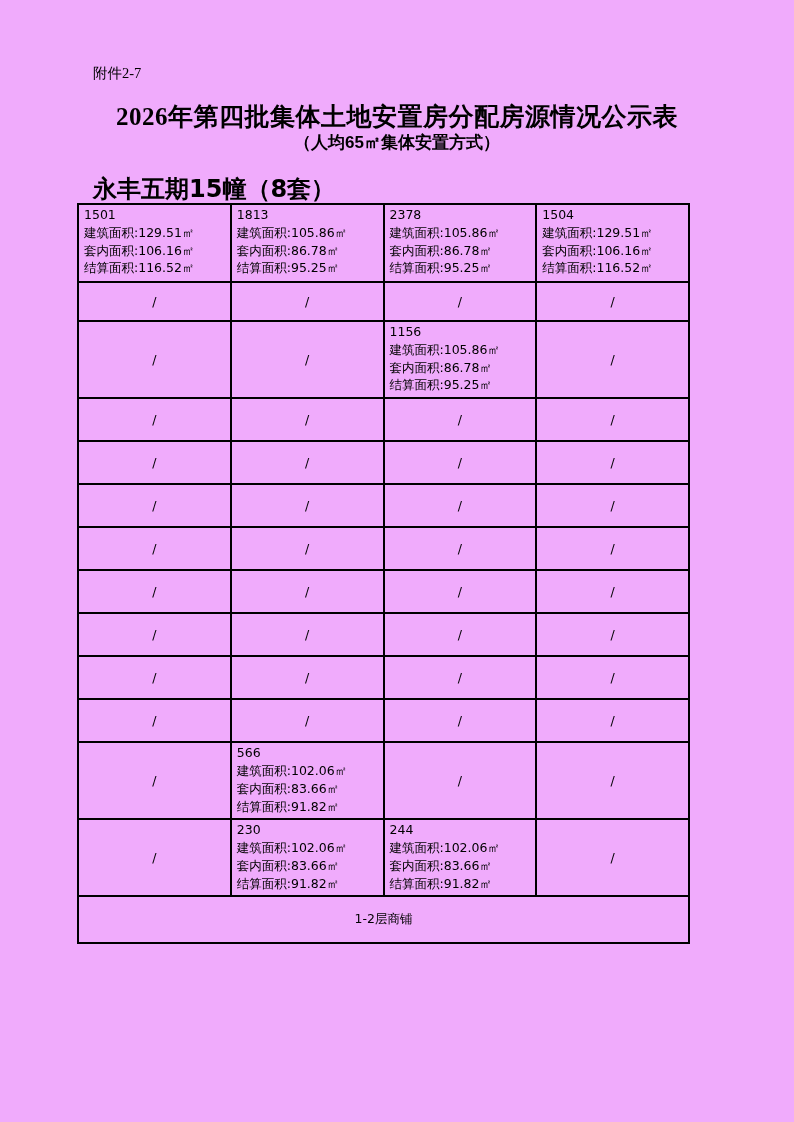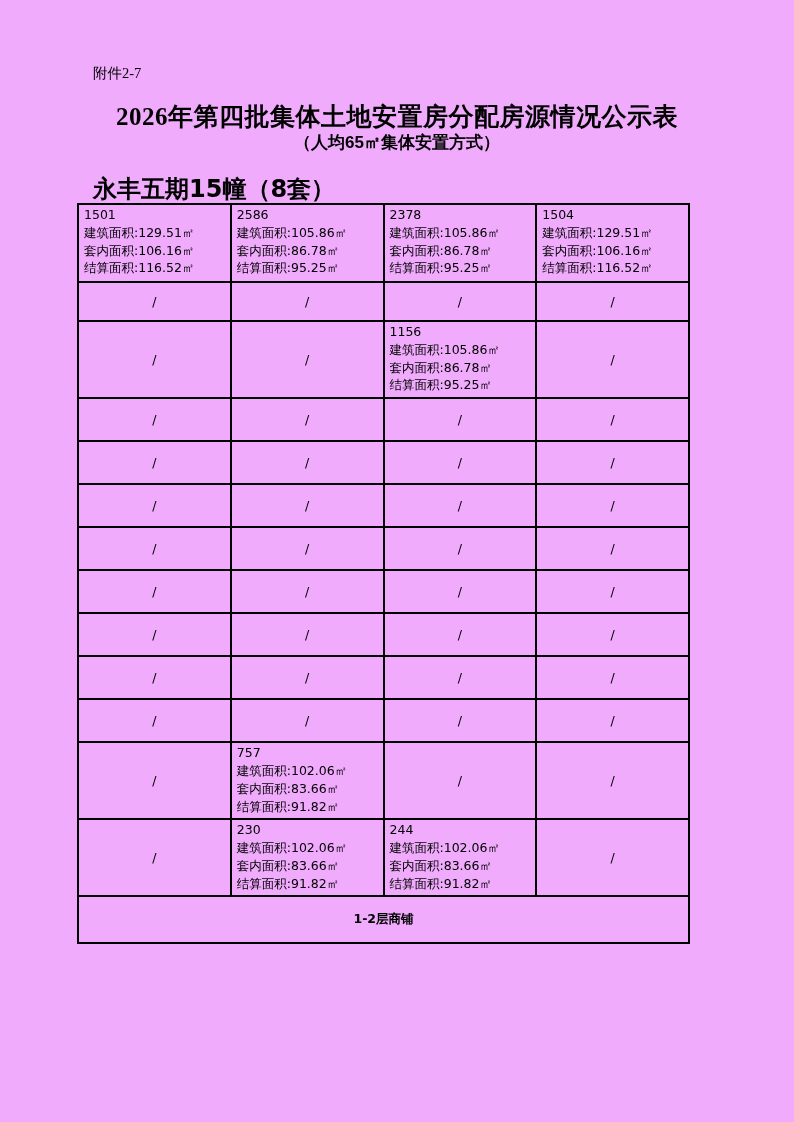--- a/index.html
+++ b/index.html
@@ -102,21 +102,21 @@
     </colgroup>
     <tbody>
         <tr style="height: 78px;">
           <td class="cell-unit">
             <div class="unit-no">1501</div>
             <div class="area-line">建筑面积:129.51㎡</div>
             <div class="area-line">套内面积:106.16㎡</div>
             <div class="area-line">结算面积:116.52㎡</div>
           </td>
           <td class="cell-unit">
-            <div class="unit-no">2586</div>
+            <div class="unit-no">1813</div>
             <div class="area-line">建筑面积:105.86㎡</div>
             <div class="area-line">套内面积:86.78㎡</div>
             <div class="area-line">结算面积:95.25㎡</div>
           </td>
           <td class="cell-unit">
             <div class="unit-no">2378</div>
             <div class="area-line">建筑面积:105.86㎡</div>
             <div class="area-line">套内面积:86.78㎡</div>
             <div class="area-line">结算面积:95.25㎡</div>
           </td>
@@ -188,21 +188,21 @@
         </tr>
         <tr style="height: 43px;">
           <td class="cell-empty">/</td>
           <td class="cell-empty">/</td>
           <td class="cell-empty">/</td>
           <td class="cell-empty">/</td>
         </tr>
         <tr style="height: 75px;">
           <td class="cell-empty">/</td>
           <td class="cell-unit">
-            <div class="unit-no">757</div>
+            <div class="unit-no">566</div>
             <div class="area-line">建筑面积:102.06㎡</div>
             <div class="area-line">套内面积:83.66㎡</div>
             <div class="area-line">结算面积:91.82㎡</div>
           </td>
           <td class="cell-empty">/</td>
           <td class="cell-empty">/</td>
         </tr>
         <tr style="height: 68px;">
           <td class="cell-empty">/</td>
           <td class="cell-unit">
@@ -212,18 +212,18 @@
             <div class="area-line">结算面积:91.82㎡</div>
           </td>
           <td class="cell-unit">
             <div class="unit-no">244</div>
             <div class="area-line">建筑面积:102.06㎡</div>
             <div class="area-line">套内面积:83.66㎡</div>
             <div class="area-line">结算面积:91.82㎡</div>
           </td>
           <td class="cell-empty">/</td>
         </tr>
-        <tr style="height: 47px; font-weight: bold;">
+        <tr style="height: 47px;">
           <td colspan="4" class="cell-merged">1-2层商铺</td>
         </tr>
       </tbody>
   </table>
 </div>
 
 </body></html>

